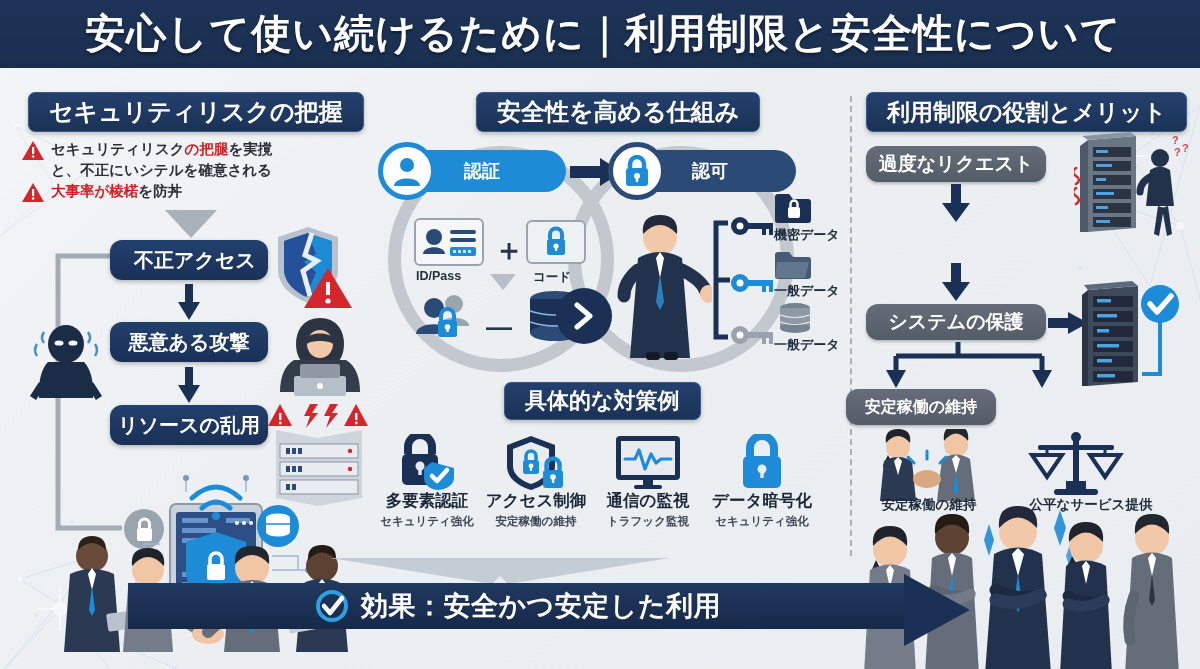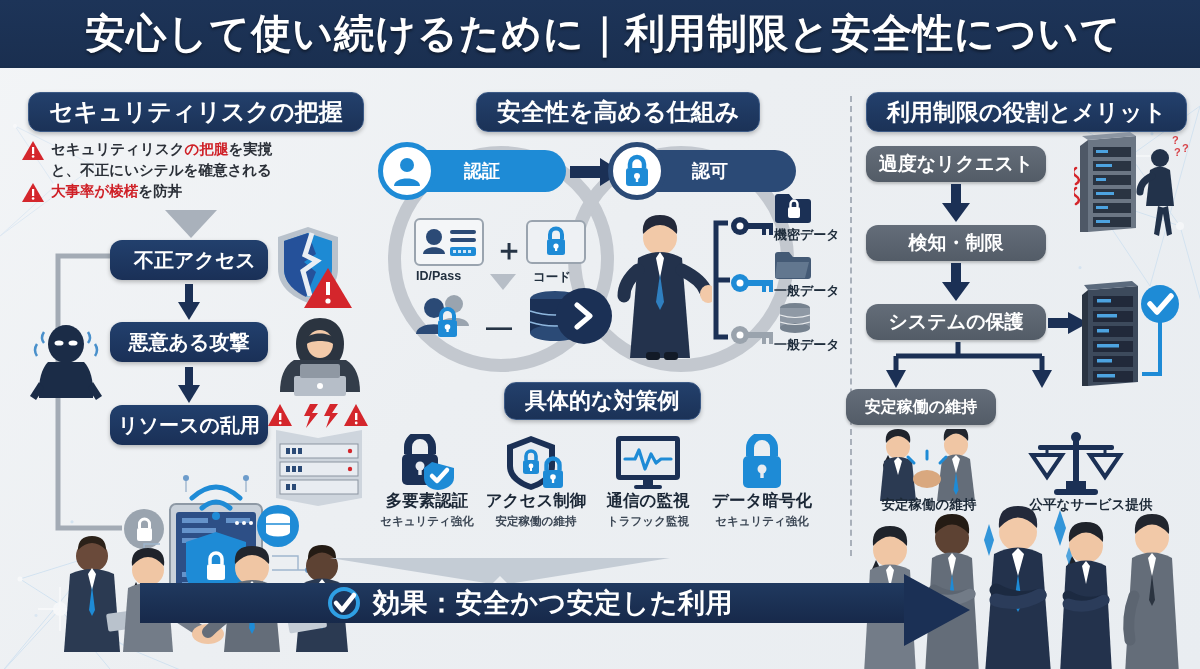--- a/index.html
+++ b/index.html
@@ -37,21 +37,21 @@
   }
   .header h1 {
     color:#ffffff; font-size:40px; font-weight:bold; letter-spacing:1px;
     text-shadow: 0 2px 3px rgba(0,0,0,.45);
     white-space:nowrap;
   }
 
   
   .pill-navy {
     background: linear-gradient(180deg,#23406c 0%,#1b3257 100%);
-    color:#fff; border-radius:12px; display:inline-flex;
+    color:#fff; border-radius:7px; display:inline-flex;
     align-items:center; justify-content:center;
     font-weight:bold; box-shadow:0 2px 4px rgba(0,0,0,.25);
     border:1px solid #3c5a86;
     text-align:right;
   }
   .pill-slate {
     background: linear-gradient(180deg,#646d79 0%,#535c67 100%);
     color:#fff; border-radius:12px; display:inline-flex;
     align-items:center; justify-content:center; font-weight:bold;
     box-shadow:0 2px 3px rgba(0,0,0,.22);
@@ -102,21 +102,21 @@
   .data-lab { position:absolute; font-size:13px; font-weight:bold; color:#1e2c3b; white-space:nowrap; }
 
   
   #col-right { position:absolute; left:852px; top:84px; width:348px; height:470px; }
   .r-box { position:absolute; height:36px; font-size:19px; padding:0 12px; }
   .r-cap { position:absolute; font-size:13.5px; font-weight:bold; color:#1d2a38; text-align:center; white-space:nowrap; }
 
   
   .banner-wrap { position:absolute; left:128px; top:583px; width:840px; height:54px; }
   .banner-body {
-    position:absolute; left:12px; top:0; width:780px; height:40px;
+    position:absolute; left:0; top:0; width:780px; height:46px;
     background: linear-gradient(180deg,#20395f 0%,#17294a 100%);
     display:flex; align-items:center; justify-content:center; gap:12px;
   }
   .banner-head {
     position:absolute; left:776px; top:-9px; width:0; height:0;
     border-top:36px solid transparent; border-bottom:36px solid transparent;
     border-left:66px solid #1b3055;
   }
   .banner-text { color:#fff; font-size:27px; font-weight:bold; letter-spacing:.5px; }
   .chev-down {
@@ -617,21 +617,20 @@
 
   <div id="col-right">
 
     <div class="pill-navy sec-title" style="left:14px; top:8px; font-size:23px;">利用制限の役割とメリット</div>
 
     <div class="pill-slate r-box" style="left:14px; top:62px; width:180px;">過度なリクエスト</div>
     <svg style="position:absolute; left:90px; top:100px;" width="28" height="38" viewBox="0 0 28 38">
       <rect x="9" y="0" width="10" height="21" fill="#1b3055"></rect>
         <path d="M0 19 L28 19 L14 38 Z" fill="#1b3055"></path>
     </svg>
-    <div class="pill-slate r-box" style="left:14px; top:141px; width:180px;">検知・制限</div>
     <svg style="position:absolute; left:90px; top:179px;" width="28" height="38" viewBox="0 0 28 38">
       <rect x="9" y="0" width="10" height="21" fill="#1b3055"></rect>
         <path d="M0 19 L28 19 L14 38 Z" fill="#1b3055"></path>
     </svg>
     <div class="pill-slate r-box" style="left:14px; top:220px; width:180px;">システムの保護</div>
 
     <svg style="position:absolute; left:196px; top:228px;" width="40" height="22" viewBox="0 0 40 22">
       <rect x="0" y="6" width="24" height="10" fill="#1b3055"></rect>
         <path d="M20 0 L40 11 L20 22 Z" fill="#1b3055"></path>
     </svg>

